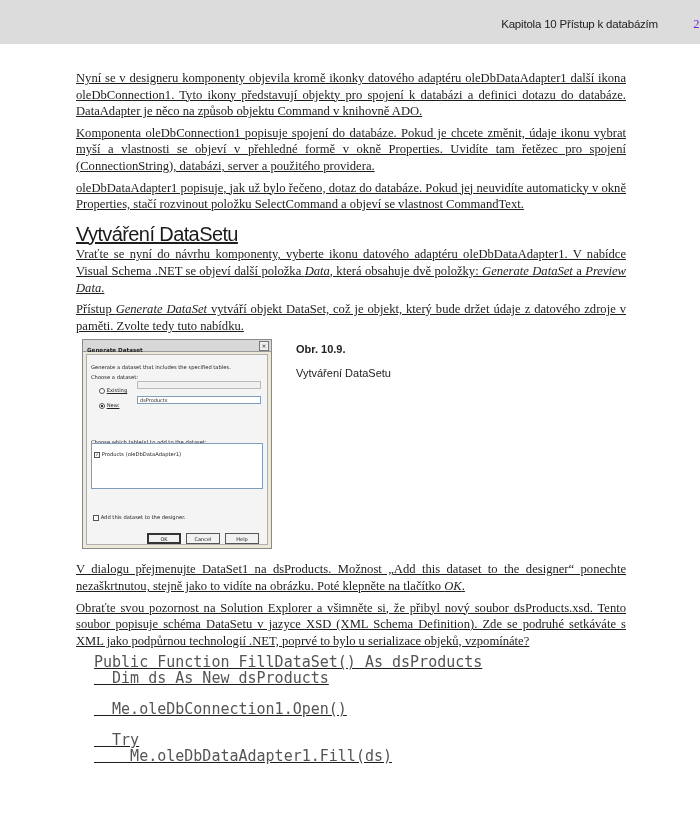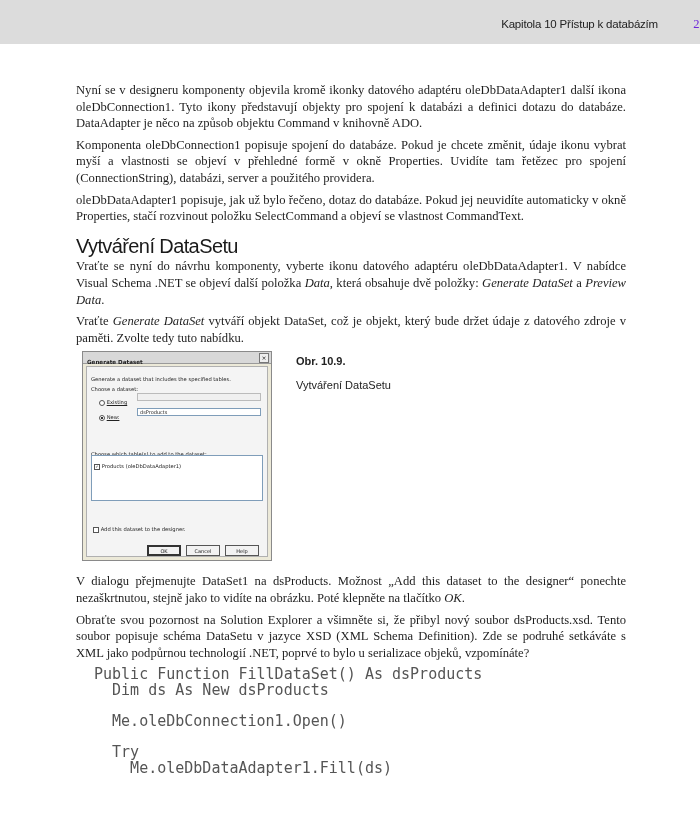--- a/index.html
+++ b/index.html
@@ -13,22 +13,22 @@
   .header .chap {
     position: absolute; right: 74px; top: 18px;
     font-family: "Liberation Sans", "DejaVu Sans", sans-serif; font-size: 11.5px; color: #222;
     letter-spacing: -0.2px;
   }
   .header .pno {
     position: absolute; right: 20px; top: 17px;
     font-family: Liberation Serif, serif; font-size: 12.5px; color: #6d28d9;
   }
   .body {
-    position: absolute; left: 76px; top: 82px; width: 550px;
-    font-size: 12.6px; line-height: 16.6px; text-align: justify;
+    position: absolute; left: 76px; top: 70px; width: 550px;
+    font-size: 12.6px; line-height: 16.6px; text-align: justify; text-decoration: underline;
   }
   .body p { margin: 0 0 5px 0; }
   h2.section {
     font-family: "Liberation Sans", "DejaVu Sans", sans-serif; font-weight: normal;
     font-size: 20px; margin: 13px 0 4px 0; letter-spacing: -0.6px; color: #1a1a1a;
   }
   i { font-style: italic; }
 
   .figure-row { position: relative; height: 214px; margin: 2px 0 8px 8px; }
   .dialog {
@@ -76,21 +76,21 @@
 
 <div class="body">
   <p>Nyní se v designeru komponenty objevila kromě ikonky datového adaptéru oleDbDataAdapter1 další ikona oleDbConnection1. Tyto ikony představují objekty pro spojení k databázi a definici dotazu do databáze. DataAdapter je něco na způsob objektu Command v knihovně ADO.</p>
   <p>Komponenta oleDbConnection1 popisuje spojení do databáze. Pokud je chcete změnit, údaje ikonu vybrat myší a vlastnosti se objeví v přehledné formě v okně Properties. Uvidíte tam řetězec pro spojení (ConnectionString), databázi, server a použitého providera.</p>
   <p>oleDbDataAdapter1 popisuje, jak už bylo řečeno, dotaz do databáze. Pokud jej neuvidíte automaticky v okně Properties, stačí rozvinout položku SelectCommand a objeví se vlastnost CommandText.</p>
 
   <h2 class="section">Vytváření DataSetu</h2>
 
   <p><span>Vraťte se nyní do návrhu komponenty, vyberte ikonu datového adaptéru oleDbDataAdapter1. V nabídce Visual Schema .NET se objeví další položka </span><i>Data</i><span>, která obsahuje dvě položky: </span><i>Generate DataSet</i><span> a </span><i>Preview Data</i><span>.</span></p>
 
-  <p><span>Vraťte </span><i>Generate DataSet</i><span> vytváří objekt DataSet, což je objekt, který bude držet údaje z datového zdroje v paměti. Zvolte tedy tuto nabídku.</span></p>
+  <p><span>Přístup </span><i>Generate DataSet</i><span> vytváří objekt DataSet, což je objekt, který bude držet údaje z datového zdroje v paměti. Zvolte tedy tuto nabídku.</span></p>
 
   <div class="figure-row">
     <div class="dialog">
       <div class="titlebar">
         <span class="t">Generate Dataset</span>
         <span class="x">×</span>
       </div>
       <div class="inner">
         <span class="dlg-abs" style="left:4px;top:4px">Generate a dataset that includes the specified tables.</span>
         <span class="dlg-abs" style="left:4px;top:14px">Choose a dataset:</span>

